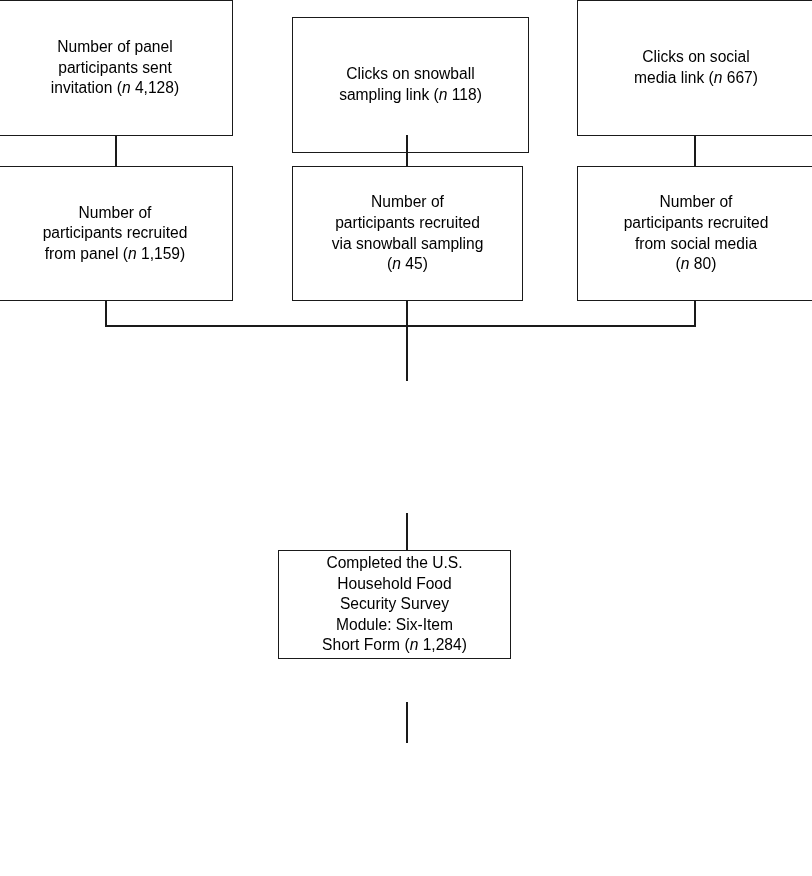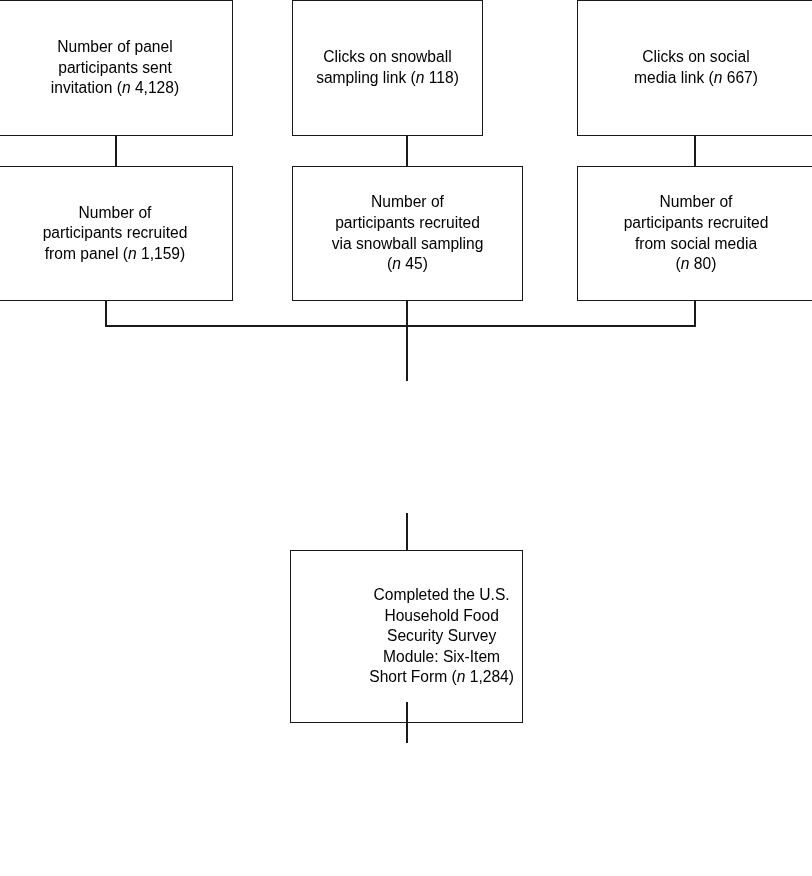--- a/index.html
+++ b/index.html
@@ -43,31 +43,31 @@
   
   .conn {
     position: absolute;
     background: #1a1a1a;
   }
   .conn.v { width: 1.7px; }
   .conn.h { height: 1.7px; }
 
   
   #box-panel-invite   { left: -3px;  top: 0px;   width: 236px; height: 136px; }
-  #box-snowball-click { left: 292px; top: 0px;   width: 191px; height: 136px; }
+  #box-snowball-click { left: 292px; top: 17px;   width: 237px; height: 136px; }
   #box-social-click   { left: 577px; top: 0px;   width: 238px; height: 136px; }
 
   
   #box-panel-recruit    { left: -3px;  top: 166px; width: 236px; height: 135px; }
   #box-snowball-recruit { left: 292px; top: 166px; width: 231px; height: 135px; }
   #box-social-recruit   { left: 577px; top: 166px; width: 238px; height: 135px; }
 
   
   #box-completed-50  { left: 290px; top: 380px; width: 233px; height: 134px; }
-  #box-hfssm         { left: 290px; top: 550px; width: 233px; height: 173px; justify-content: flex-end; }
+  #box-hfssm         { left: 278px; top: 550px; width: 233px; height: 109px; }
   #box-heq           { left: 290px; top: 742px; width: 233px; height: 133px; }
 
   
   #conn-panel-v1    { left: 115px; top: 135px; height: 32px; }
   #conn-snowball-v1 { left: 406px; top: 135px; height: 32px; }
   #conn-social-v1   { left: 694px; top: 135px; height: 32px; }
 
   
   #conn-panel-v2    { left: 105px; top: 300px; height: 27px; }
   #conn-social-v2   { left: 694px; top: 300px; height: 27px; }

